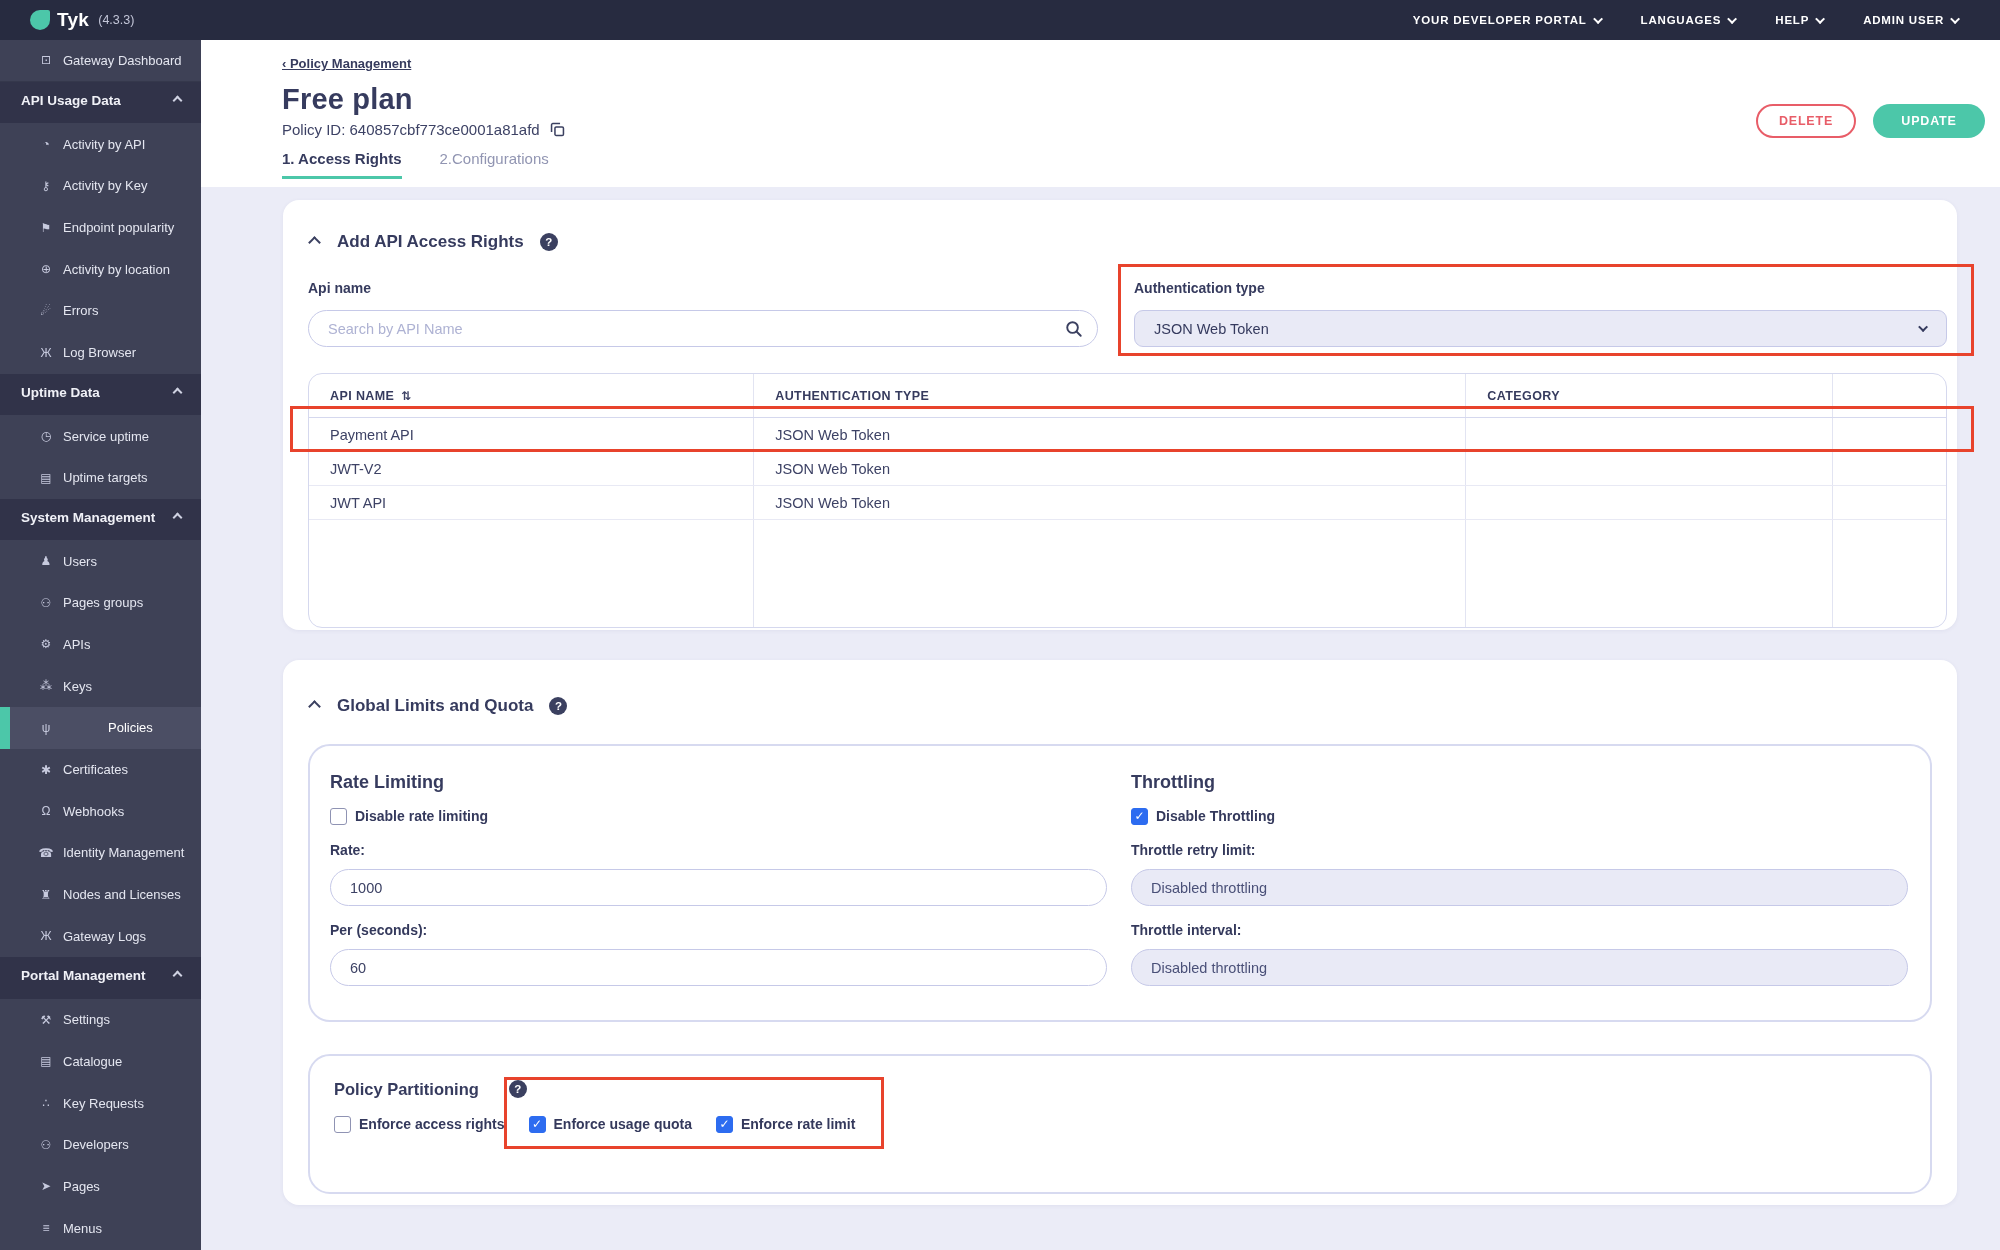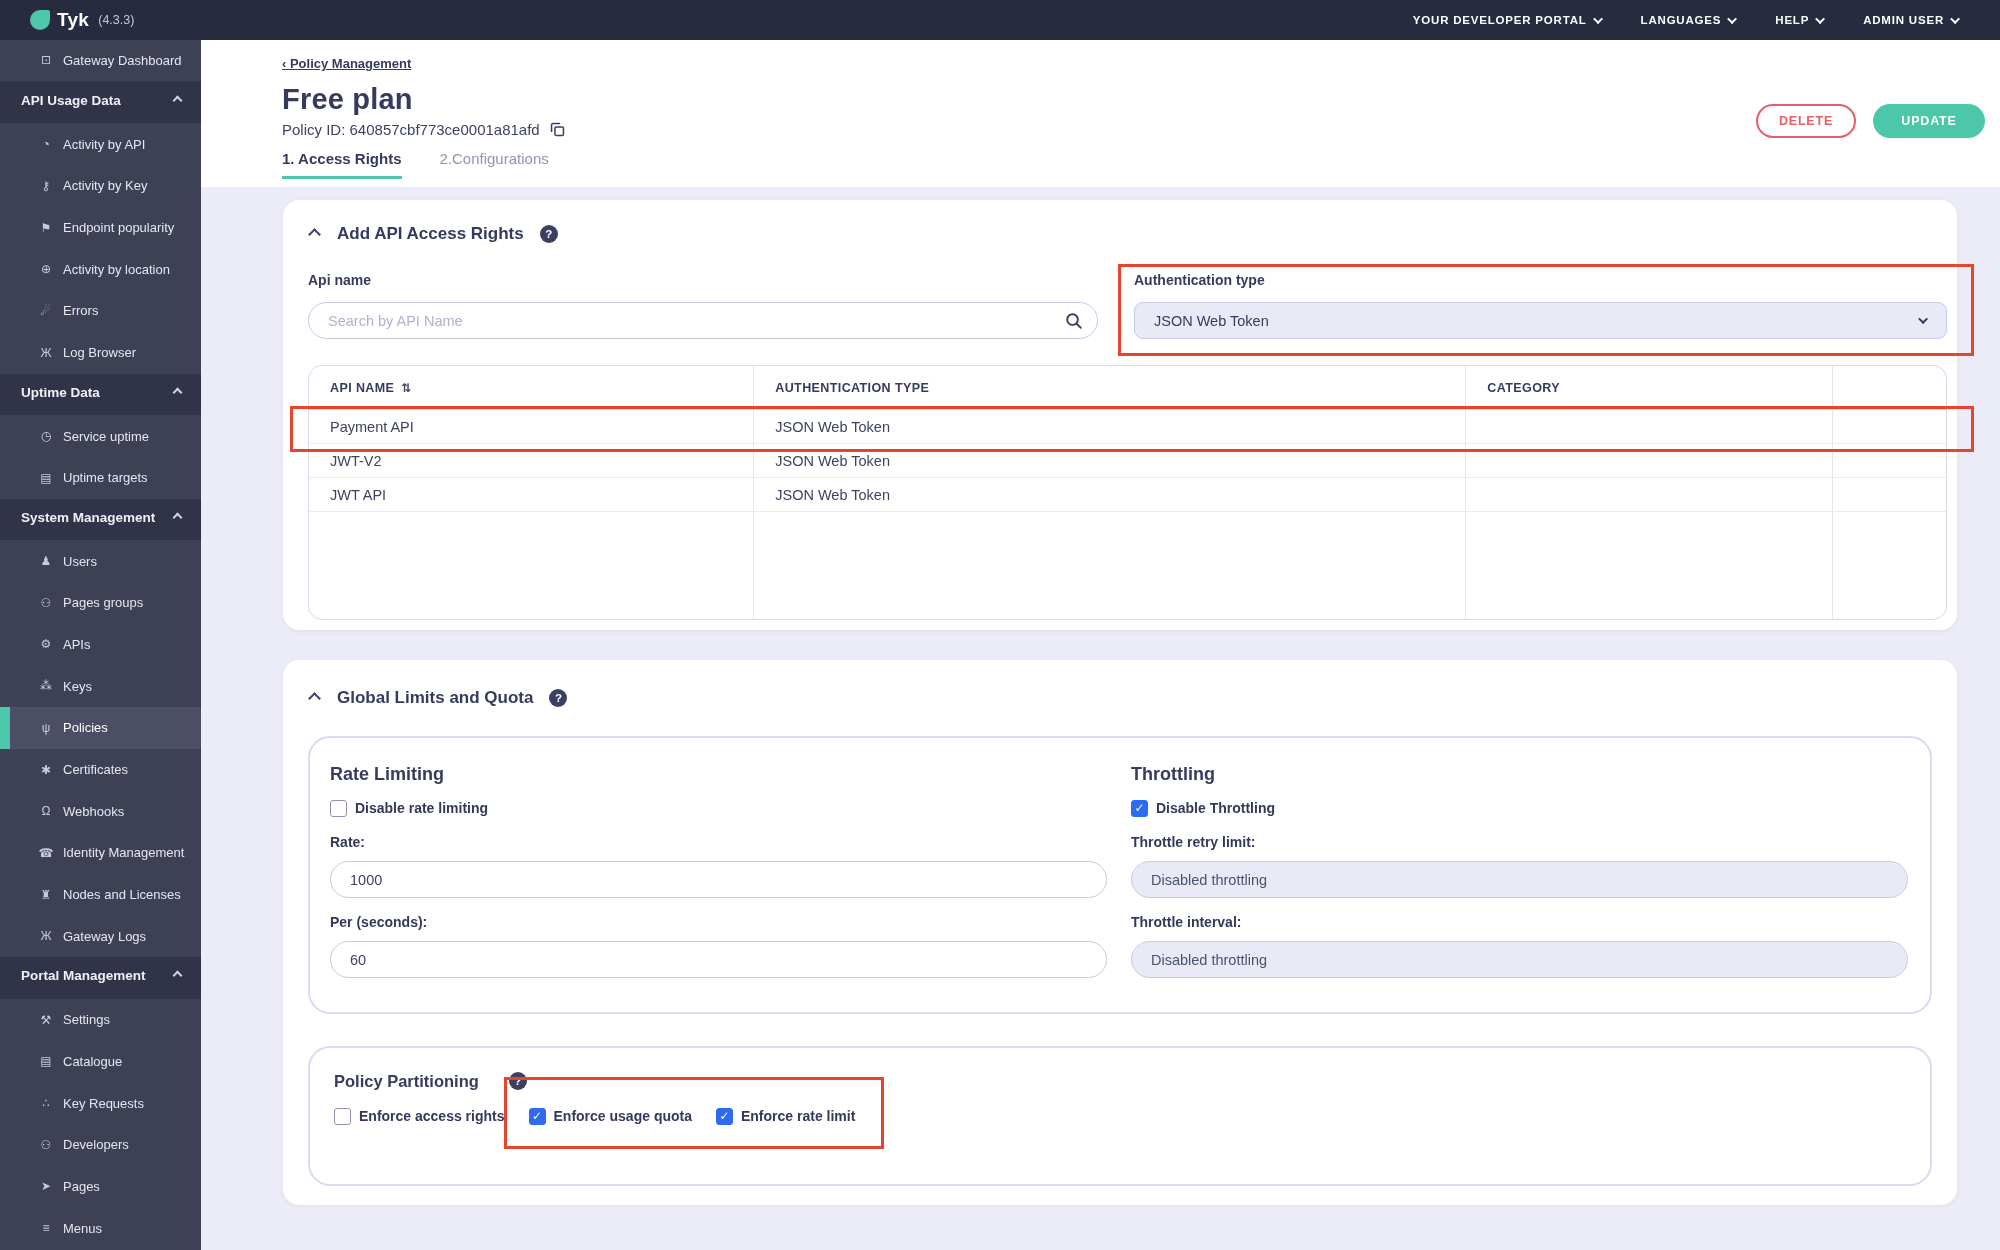--- a/index.html
+++ b/index.html
@@ -24,42 +24,42 @@
   
   .sidebar { position:absolute; top:40px; left:0; width:201px; height:1210px; background:var(--sidebar_bg,#3e4156); display:flex; flex-direction:column; }
   .srow { height:41.7px; flex:0 0 41.7px; display:flex; align-items:center; color:#e4e6f0; font-size:13px; cursor:pointer; position:relative; }
   .srow.item { padding-left:38px; gap:9px; }
   .srow.top-item { border-bottom:1px solid #35384c; }
   .srow.header { background:var(--sidebar_header_bg,#313349); padding:0 20px 4px 21px; justify-content:space-between; font-weight:bold; font-size:13.5px; color:#f0f1f7; }
   .srow.header .chev { color:#cfd2e2; }
   .sicon { width:16px; display:inline-flex; justify-content:center; font-size:12px; color:#c7cade; flex:0 0 16px; }
   .srow.active { background:var(--sidebar_active_bg,#4b4e64); }
   .srow.active::before { content:""; position:absolute; left:0; top:0; width:10px; height:100%; background:var(--accent_teal,#4cc7a9); }
-  .srow.active .slabel { color:#fff; }
+  .srow.active .slabel { color:#fff;margin-left:45px; }
 
   
   .main-header { position:absolute; left:201px; top:40px; width:1799px; height:147px; background:#fff; padding:14px 15px 0 81px; }
   .breadcrumb { font-size:13px; font-weight:bold; color:var(--dark_navy,#363b5e); text-decoration:underline; cursor:pointer; display:inline-block; }
   .header-row { margin-top:6px; display:flex; justify-content:space-between; align-items:flex-end; }
   .page-title { font-size:29px; font-weight:600; color:var(--dark_navy,#363b5e); letter-spacing:.2px; }
   .policy-row { margin-top:5px; display:flex; align-items:center; gap:9px; font-size:15px; color:#3d4265; }
   .hdr-buttons { display:flex; gap:17px; margin-top:26px; }
   .btn { height:34px; border-radius:17px; font-size:12.5px; font-weight:bold; letter-spacing:.8px; display:inline-flex; align-items:center; justify-content:center; cursor:pointer; border:none; font-family:inherit; }
   .btn-delete { width:100px; background:#fff; border:2px solid var(--delete_red,#e85d68); color:var(--delete_red,#e85d68); }
   .btn-update { width:112px; background:var(--accent_teal,#4cc7a9); color:#fff; }
   .tabs { display:flex; gap:38px; margin-top:12px; }
   .tab { font-size:15px; color:#9195b2; padding-bottom:9px; cursor:pointer; }
   .tab.active { color:var(--dark_navy,#363b5e); font-weight:600; border-bottom:3px solid var(--accent_teal,#4cc7a9); }
 
   
   .page-body { position:absolute; left:201px; top:187px; width:1799px; height:1063px; background:var(--page_bg,#ebecf7); }
   .card { background:#fff; border-radius:16px; box-shadow:0 1px 4px rgba(70,75,130,.07); }
   .card-a { margin:13px 43px 0 82px; height:430px; padding:22px 10px 0 25px; }
   .card-b { margin:30px 43px 0 82px; height:545px; padding:26px 25px 0 25px; }
-  .section-head { display:flex; align-items:center; gap:16px; height:24px; }
+  .section-head { display:flex; align-items:center; gap:16px; height:24px;margin-top:8px; }
   .collapse-chev { color:#3b4060; cursor:pointer; display:inline-flex; padding:2px; }
   .section-title { font-size:17px; font-weight:bold; color:var(--dark_navy,#363b5e); }
   .help { width:18px; height:18px; border-radius:50%; background:#3b4060; color:#fff; font-size:11.5px; font-weight:bold; display:inline-flex; align-items:center; justify-content:center; cursor:pointer; flex:0 0 18px; }
   .help::after { content:"?"; }
 
   
   .form-row { display:flex; gap:36px; margin-top:26px; }
   .fcol-left { width:790px; flex:0 0 790px; }
   .fcol-right { flex:1; }
   .flabel { font-size:14px; font-weight:600; color:var(--dark_navy,#363b5e); height:19px; }

